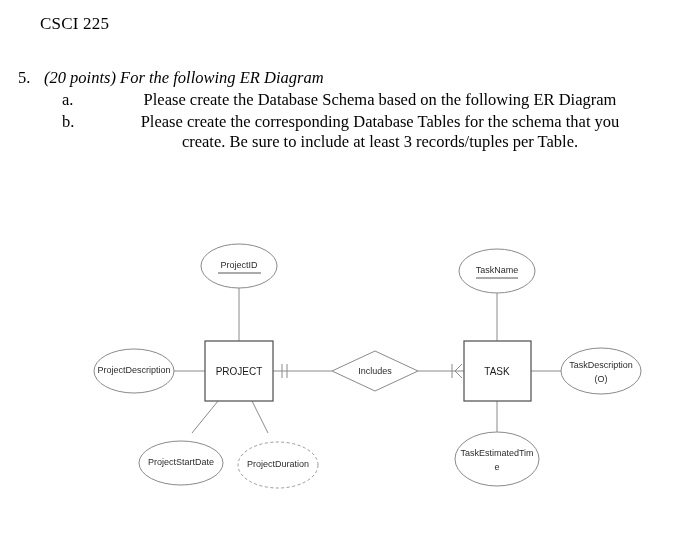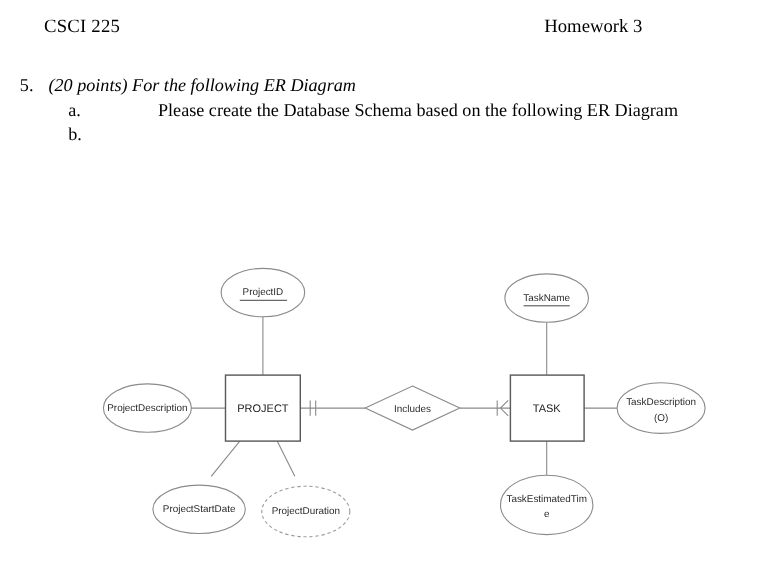--- a/index.html
+++ b/index.html
@@ -136,36 +136,37 @@
   .underline {
     stroke: #2b2b2b;
     stroke-width: 0.8;
   }
 </style>
 </head>
 <body>
 
 <div class="header">
   <div class="header-left">CSCI 225</div>
-  <div class="header-right">Homework 3</div>
 </div>
 
 <div class="question">
   <div class="q-line">
     <div class="q-num">5.</div>
     <div class="q-text">(20 points) For the following ER Diagram</div>
   </div>
   <div class="sublist">
     <div class="sub-line">
       <div class="sub-label">a.</div>
       <div class="sub-text">Please create the Database Schema based on the following ER Diagram</div>
     </div>
     <div class="sub-line">
       <div class="sub-label">b.</div>
       <div class="sub-text">
+        <span>Please create the corresponding Database Tables for the schema that you</span>
+        <span class="cont">create. Be sure to include at least 3 records/tuples per Table.</span>
       </div>
     </div>
   </div>
 </div>
 
 <div class="diagram">
   <svg width="700" height="290" viewBox="0 0 700 290" xmlns="http://www.w3.org/2000/svg">
 
     <line class="line" x1="239" y1="113" x2="239" y2="58"></line>
     <line class="line" x1="205" y1="143" x2="173" y2="143"></line>

